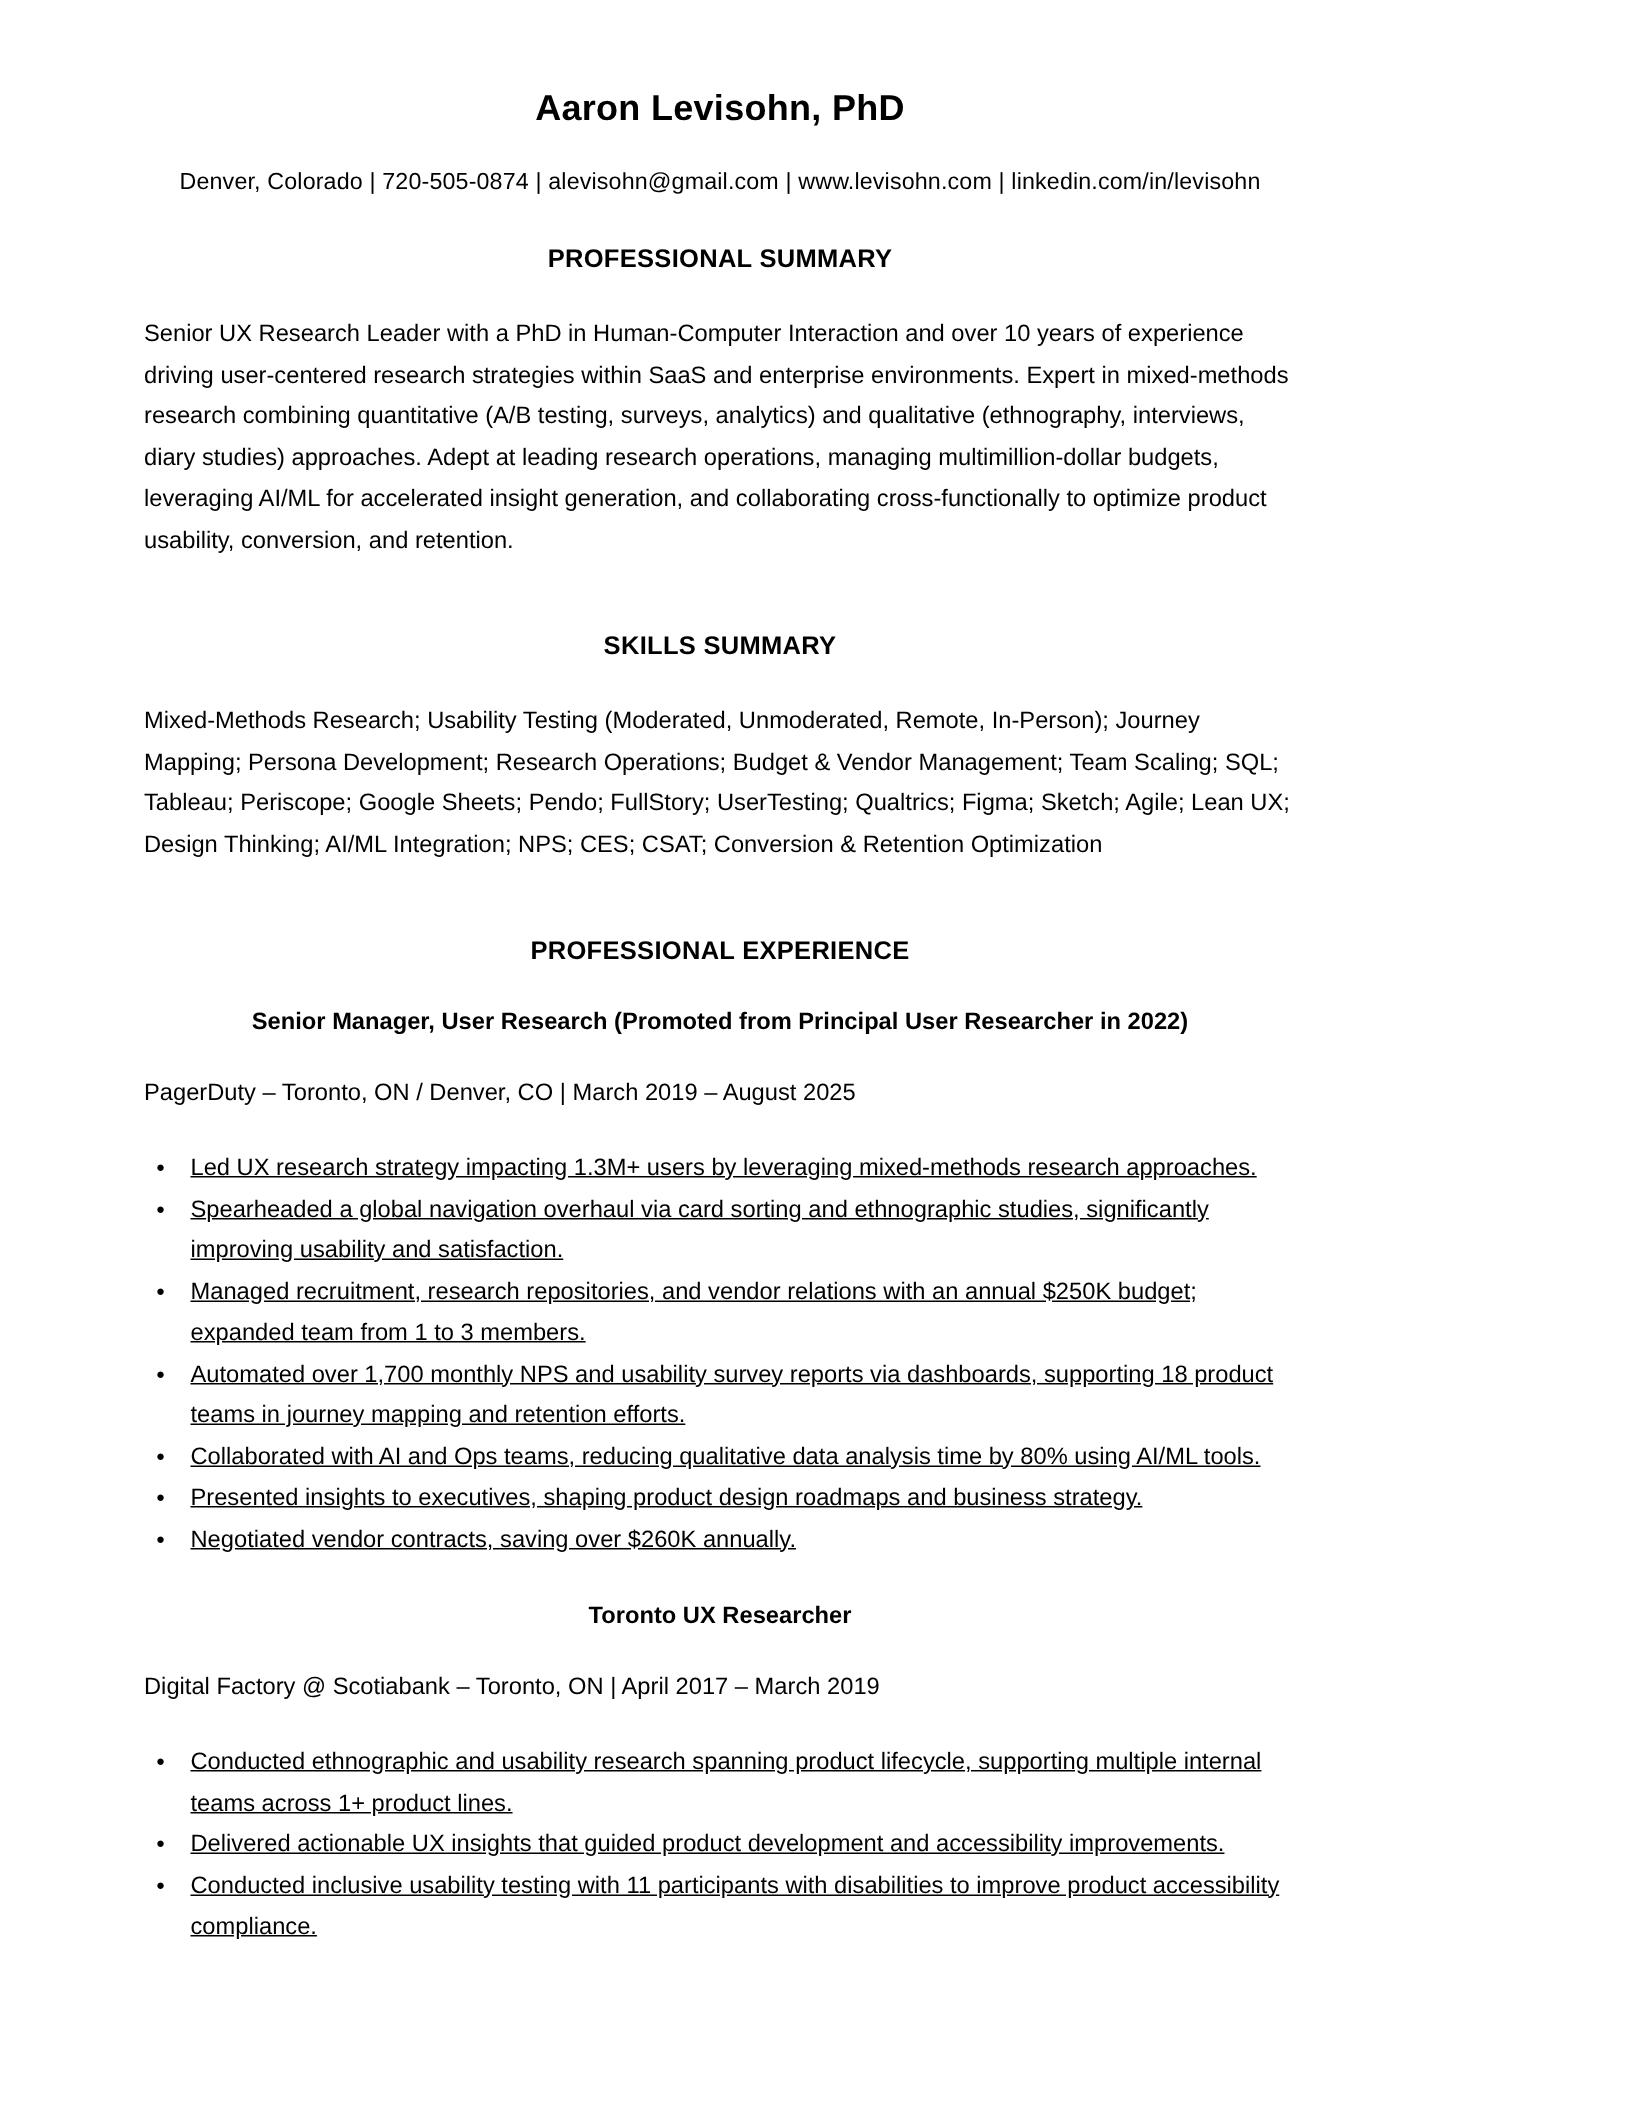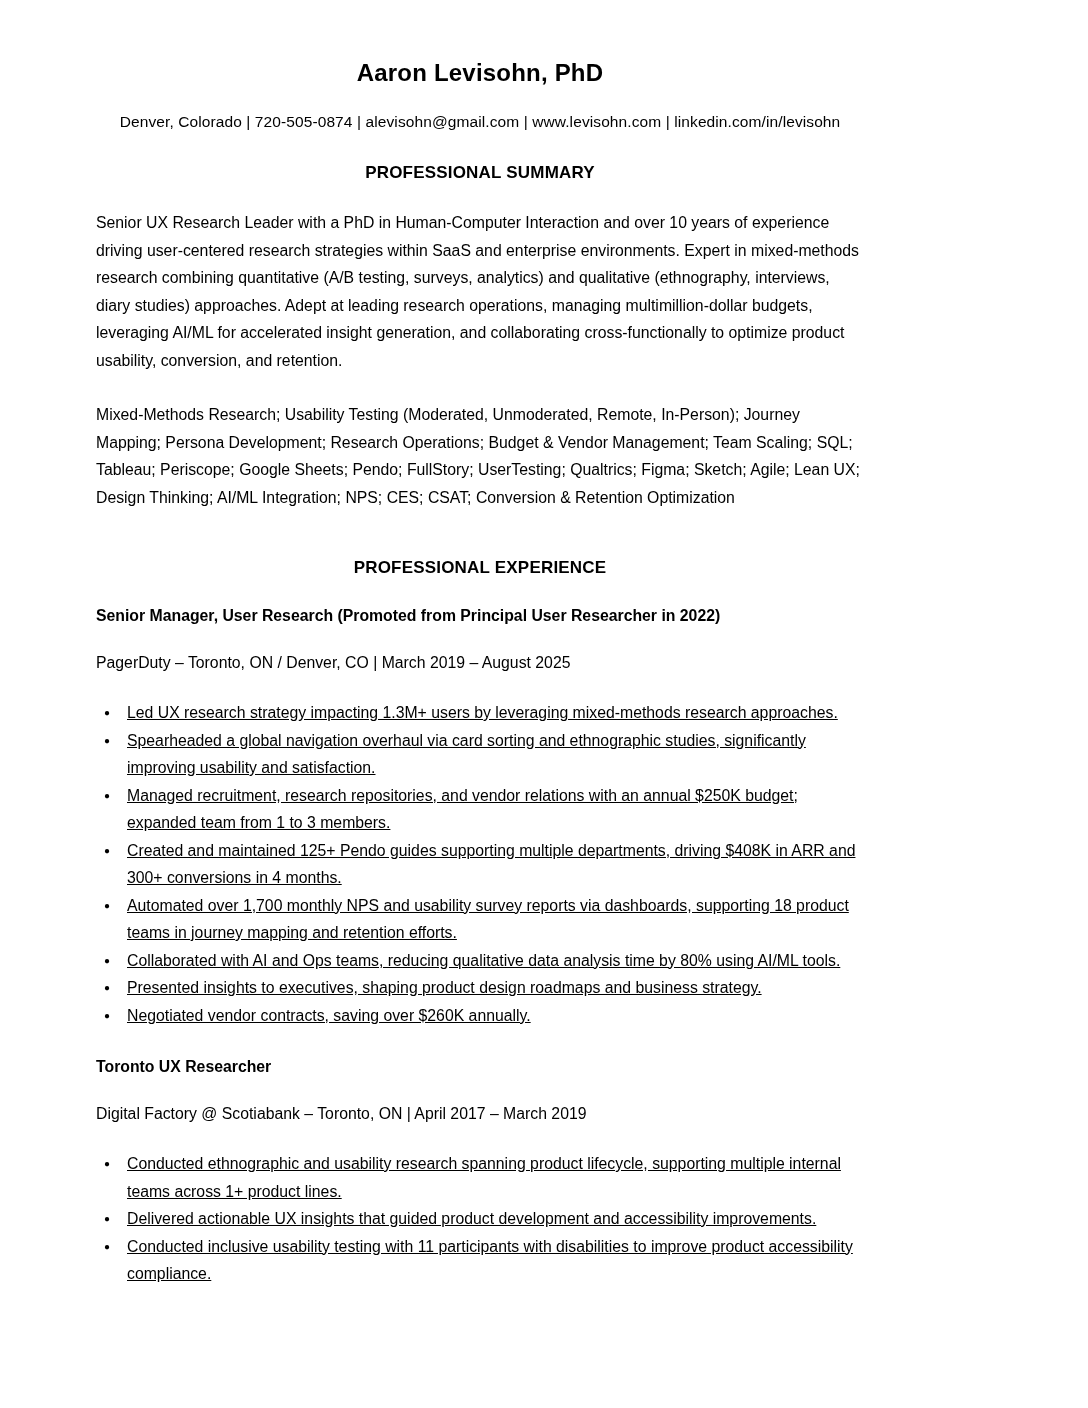--- a/index.html
+++ b/index.html
@@ -50,20 +50,21 @@
   p.body-text {
     margin: 0 0 27px 0;
     font-size: 15.8px;
     line-height: 27.5px;
   }
   h3.job-title {
     margin: 27px 0 26px 0;
     font-size: 15.8px;
     line-height: 21px;
     font-weight: 700;
+    text-align: center;
   }
   p.job-meta {
     margin: 0 0 25px 0;
     font-size: 15.8px;
     line-height: 22px;
   }
   ul.bullet-list {
     margin: 0 0 8px 0;
     padding: 0;
     list-style: none;
@@ -89,31 +90,31 @@
 
 <div class="page">
 
   <h1 class="resume-name">Aaron Levisohn, PhD</h1>
 
   <p class="contact-line">Denver, Colorado | 720-505-0874 | alevisohn@gmail.com | www.levisohn.com | linkedin.com/in/levisohn</p>
 
   <h2 class="section-heading first">PROFESSIONAL SUMMARY</h2>
   <p class="body-text">Senior UX Research Leader with a PhD in Human-Computer Interaction and over 10 years of experience driving user-centered research strategies within SaaS and enterprise environments. Expert in mixed-methods research combining quantitative (A/B testing, surveys, analytics) and qualitative (ethnography, interviews, diary studies) approaches. Adept at leading research operations, managing multimillion-dollar budgets, leveraging AI/ML for accelerated insight generation, and collaborating cross-functionally to optimize product usability, conversion, and retention.</p>
 
+  <h2 class="section-heading">SKILLS SUMMARY</h2>
   <p class="body-text">Mixed-Methods Research; Usability Testing (Moderated, Unmoderated, Remote, In-Person); Journey Mapping; Persona Development; Research Operations; Budget &amp; Vendor Management; Team Scaling; SQL; Tableau; Periscope; Google Sheets; Pendo; FullStory; UserTesting; Qualtrics; Figma; Sketch; Agile; Lean UX; Design Thinking; AI/ML Integration; NPS; CES; CSAT; Conversion &amp; Retention Optimization</p>
 
   <h2 class="section-heading">PROFESSIONAL EXPERIENCE</h2>
 
   <h3 class="job-title">Senior Manager, User Research (Promoted from Principal User Researcher in 2022)</h3>
   <p class="job-meta">PagerDuty – Toronto, ON / Denver, CO | March 2019 – August 2025</p>
   <ul class="bullet-list">
       <li>Led UX research strategy impacting 1.3M+ users by leveraging mixed-methods research approaches.</li>
       <li>Spearheaded a global navigation overhaul via card sorting and ethnographic studies, significantly improving usability and satisfaction.</li>
       <li>Managed recruitment, research repositories, and vendor relations with an annual $250K budget; expanded team from 1 to 3 members.</li>
-      <li>Created and maintained 125+ Pendo guides supporting multiple departments, driving $408K in ARR and 300+ conversions in 4 months.</li>
       <li>Automated over 1,700 monthly NPS and usability survey reports via dashboards, supporting 18 product teams in journey mapping and retention efforts.</li>
       <li>Collaborated with AI and Ops teams, reducing qualitative data analysis time by 80% using AI/ML tools.</li>
       <li>Presented insights to executives, shaping product design roadmaps and business strategy.</li>
       <li>Negotiated vendor contracts, saving over $260K annually.</li>
     </ul>
 
   <h3 class="job-title">Toronto UX Researcher</h3>
   <p class="job-meta">Digital Factory @ Scotiabank – Toronto, ON | April 2017 – March 2019</p>
   <ul class="bullet-list">
       <li>Conducted ethnographic and usability research spanning product lifecycle, supporting multiple internal teams across 1+ product lines.</li>

